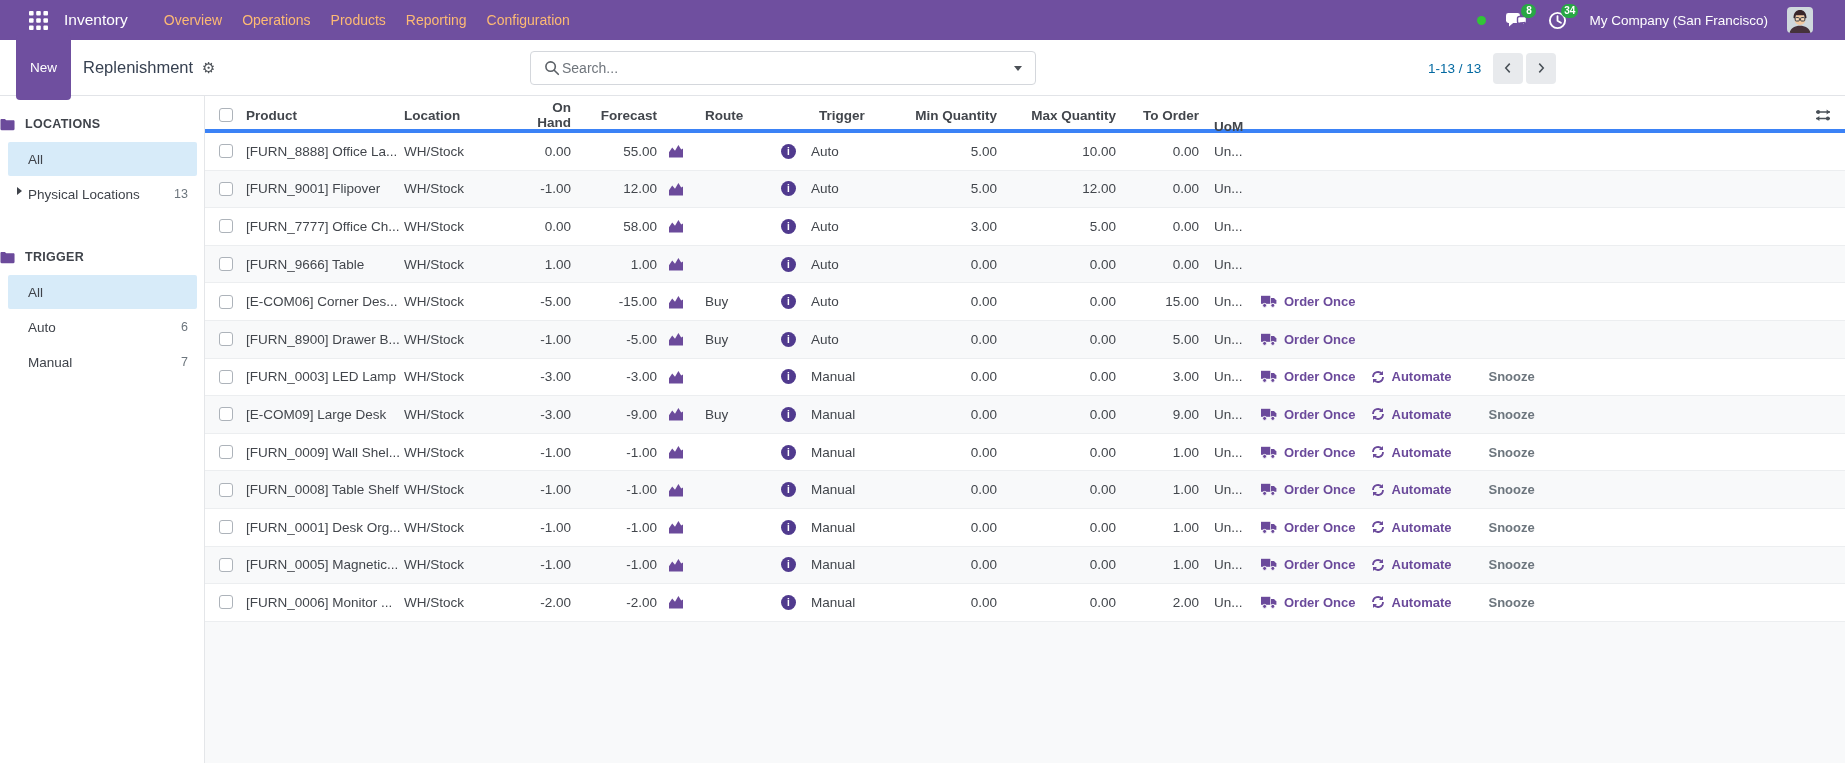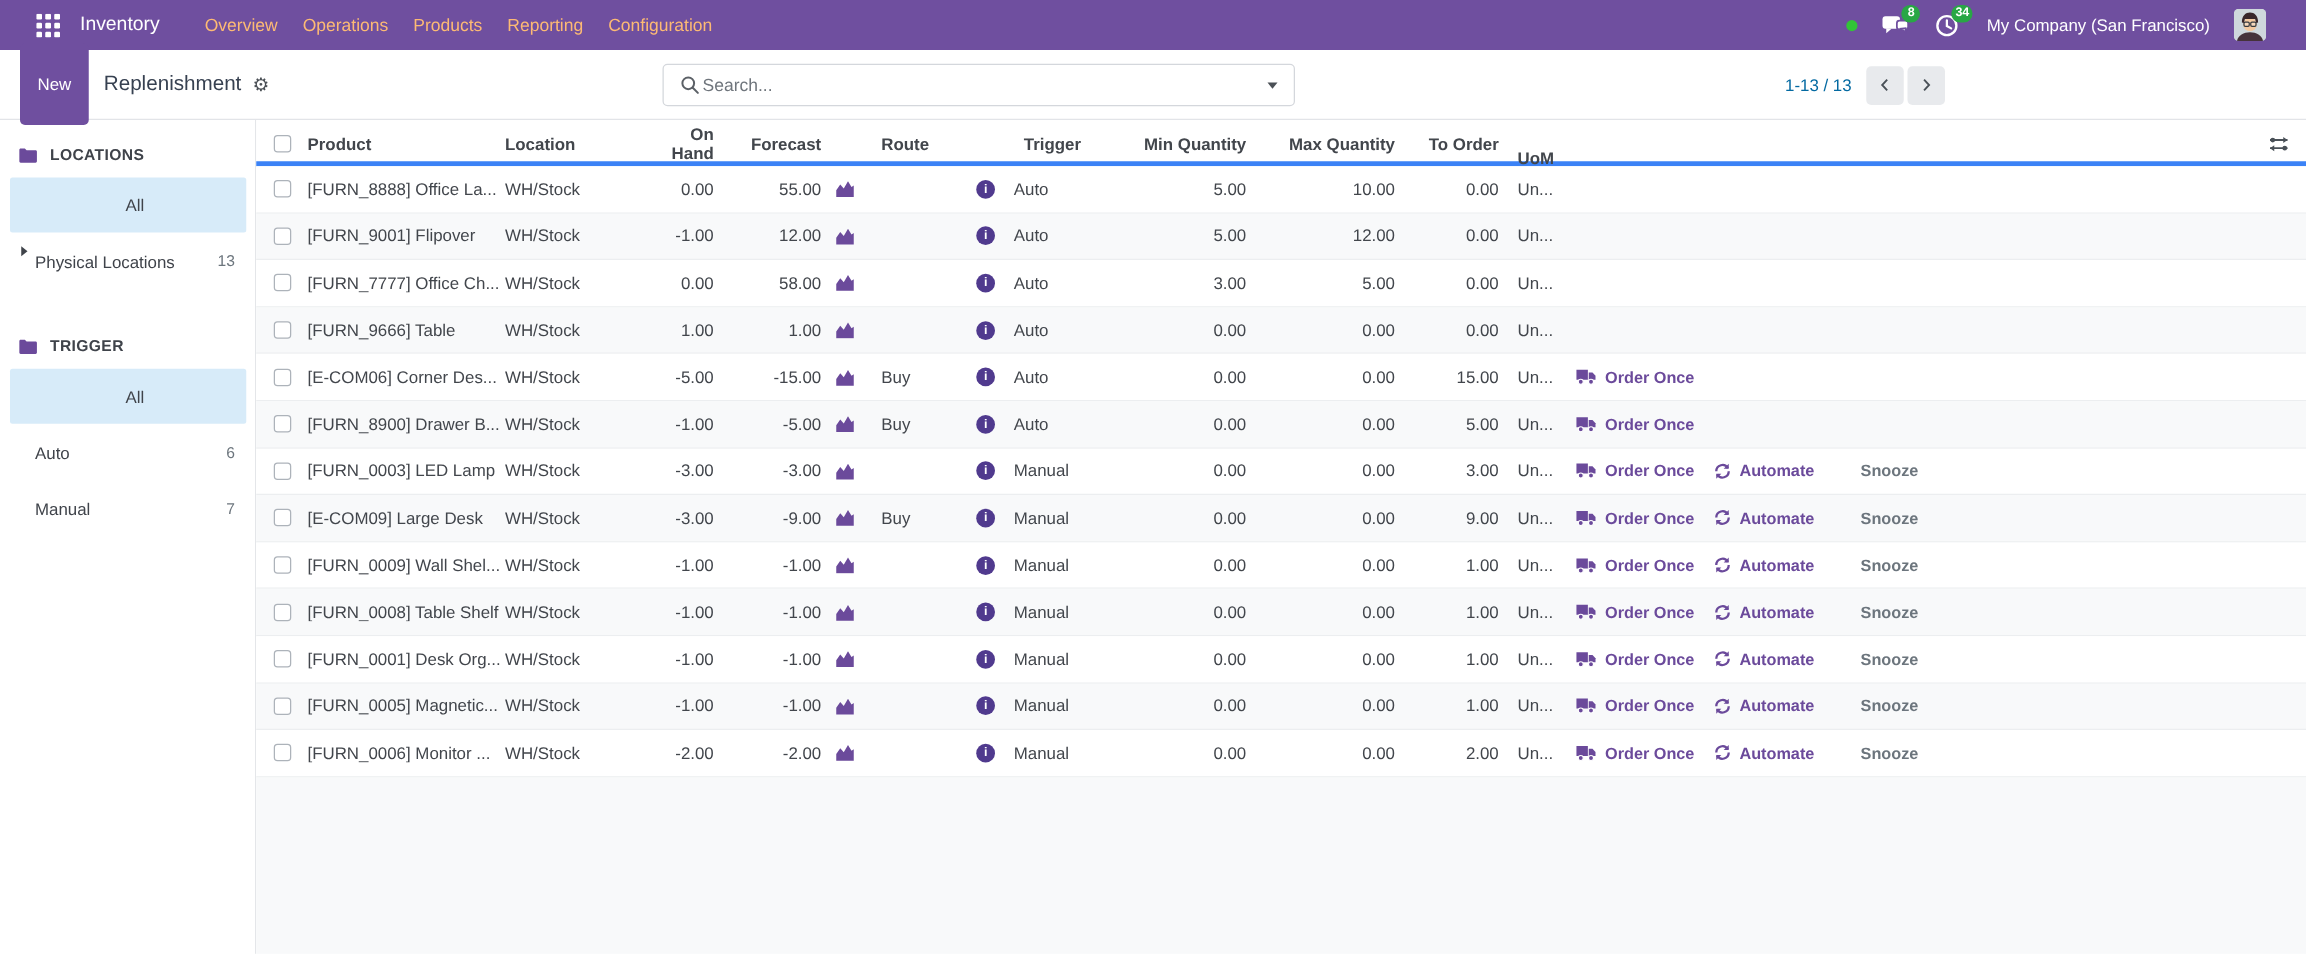--- a/index.html
+++ b/index.html
@@ -41,27 +41,27 @@
     border-right:4.5px solid transparent; border-top:5px solid #4b5056; cursor:pointer; }
   .pager { position:absolute; left:1428px; top:0; height:56px; display:flex; align-items:center; gap:12px; }
   .pager-text { font-size:13.5px; color:#0369a1; }
   .pg-group { display:flex; gap:3px; }
   .pg-btn { width:30px; height:31px; background:#e8eaed; border:none; border-radius:4px;
     display:flex; align-items:center; justify-content:center; cursor:pointer; }
 
   
   .content { display:flex; height:667px; }
   .sidebar { width:205px; flex:none; border-right:1px solid #e4e6e9; background:#fff; padding-top:16px; }
-  .side-title { display:flex; align-items:center; gap:10px; padding-left:15px; height:24px;
+  .side-title { display:flex; align-items:center; gap:10px; height:24px;
     font-size:12.5px; font-weight:bold; color:#3f434a; letter-spacing:.3px; }
   .side-section + .side-section .side-title { margin-top:34px; }
   .side-items { margin-top:6px; }
-  .side-item { position:relative; height:44px; display:flex; align-items:center;
+  .side-item { position:relative; height:34px; display:flex; align-items:center;
     margin:0 7px 1px 8px; padding:0 9px 0 20px; font-size:13.5px; color:#3f434a;
-    border-radius:2px; cursor:pointer;justify-content:center; }
+    border-radius:2px; cursor:pointer; }
   .side-item.active { background:var(--active); }
   .side-count { margin-left:auto; color:#6c757d; font-size:12.5px; }
   .caret-r { width:0; height:0; border-top:4px solid transparent; border-bottom:4px solid transparent;
     border-left:5px solid #3f434a; position:absolute; left:9px; top:9.5px; }
 
   .main { flex:1; display:flex; flex-direction:column; min-width:0; background:#fff; }
   .thead, .tr { display:grid;
     grid-template-columns:41px 158px 112px 55px 86px 37px 87px 105px 111px 119px 83px 45px 1fr 45px;
     align-items:center; }
   .thead { height:37px; border-bottom:4px solid #3b82f6; font-weight:bold; font-size:13.5px; color:#42464c; }

